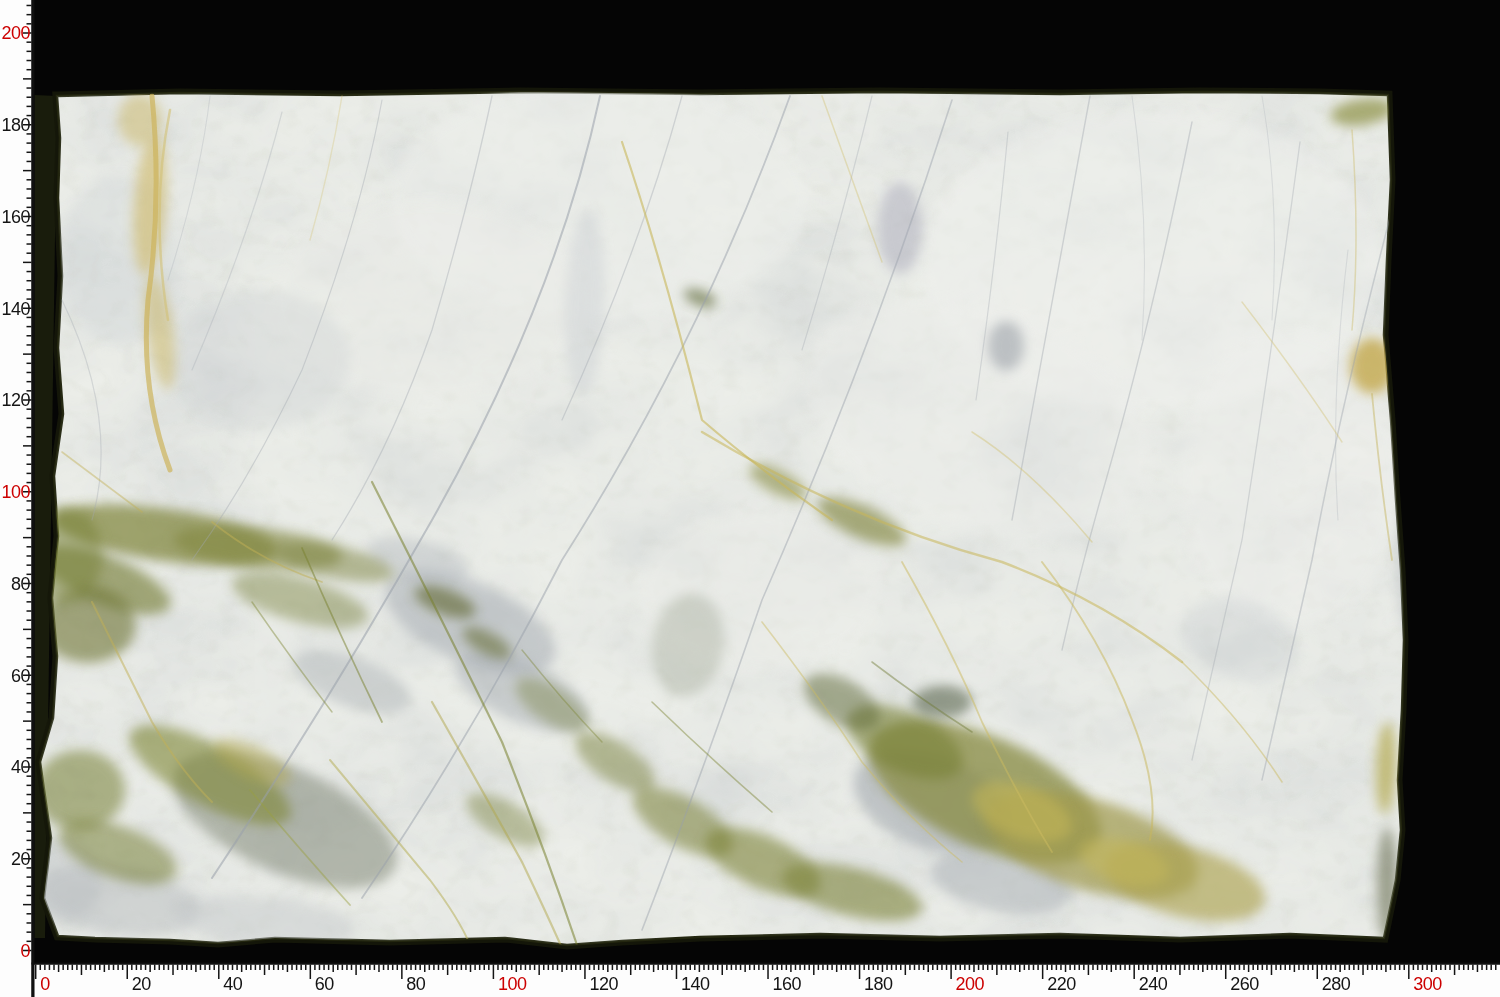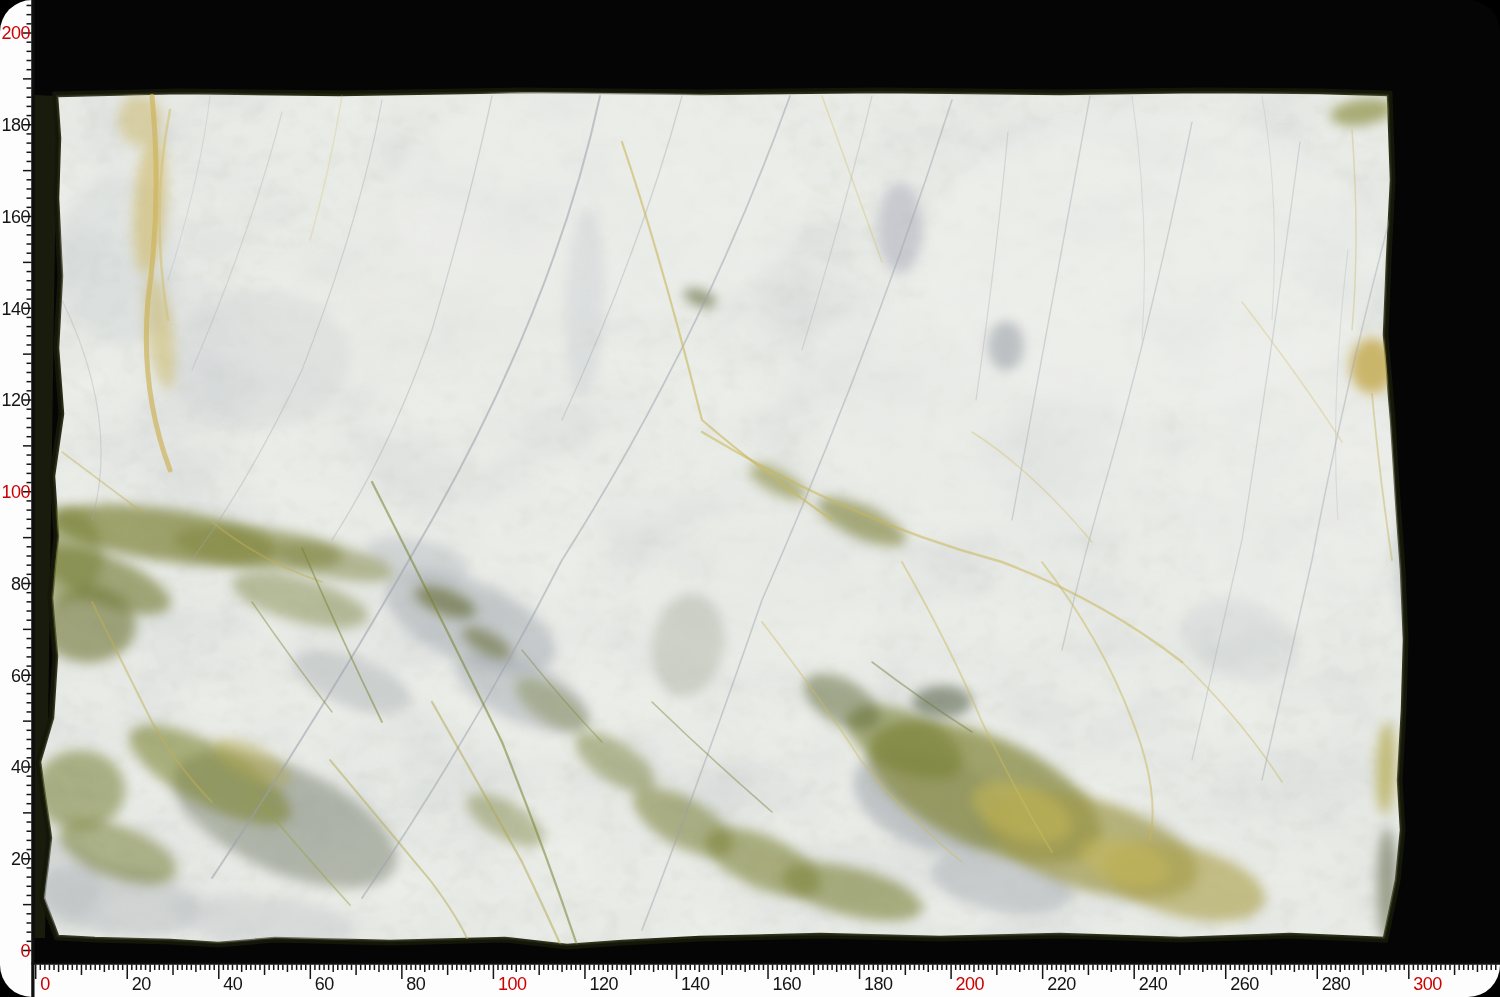--- a/index.html
+++ b/index.html
@@ -1,17 +1,17 @@
 <!DOCTYPE html>
 <html><head>
 <meta charset="utf-8">
 <style>
   html,body{margin:0;padding:0;background:#000;}
   .stage{position:relative;width:1500px;height:997px;overflow:hidden;background:#000;
-         font-family:"Liberation Sans",sans-serif;border-radius:32px;}
+         font-family:"Liberation Sans",sans-serif;}
   svg{position:absolute;left:0;top:0;display:block;}
   svg text{font-family:"Liberation Sans",sans-serif;font-size:18px;letter-spacing:-0.5px;}
 </style>
 </head>
 <body>
 
 <div class="stage">
   <svg id="scene" width="1500" height="997" viewBox="0 0 1500 997">
     <defs>
       <filter id="fClouds" x="-5%" y="-5%" width="110%" height="110%">

